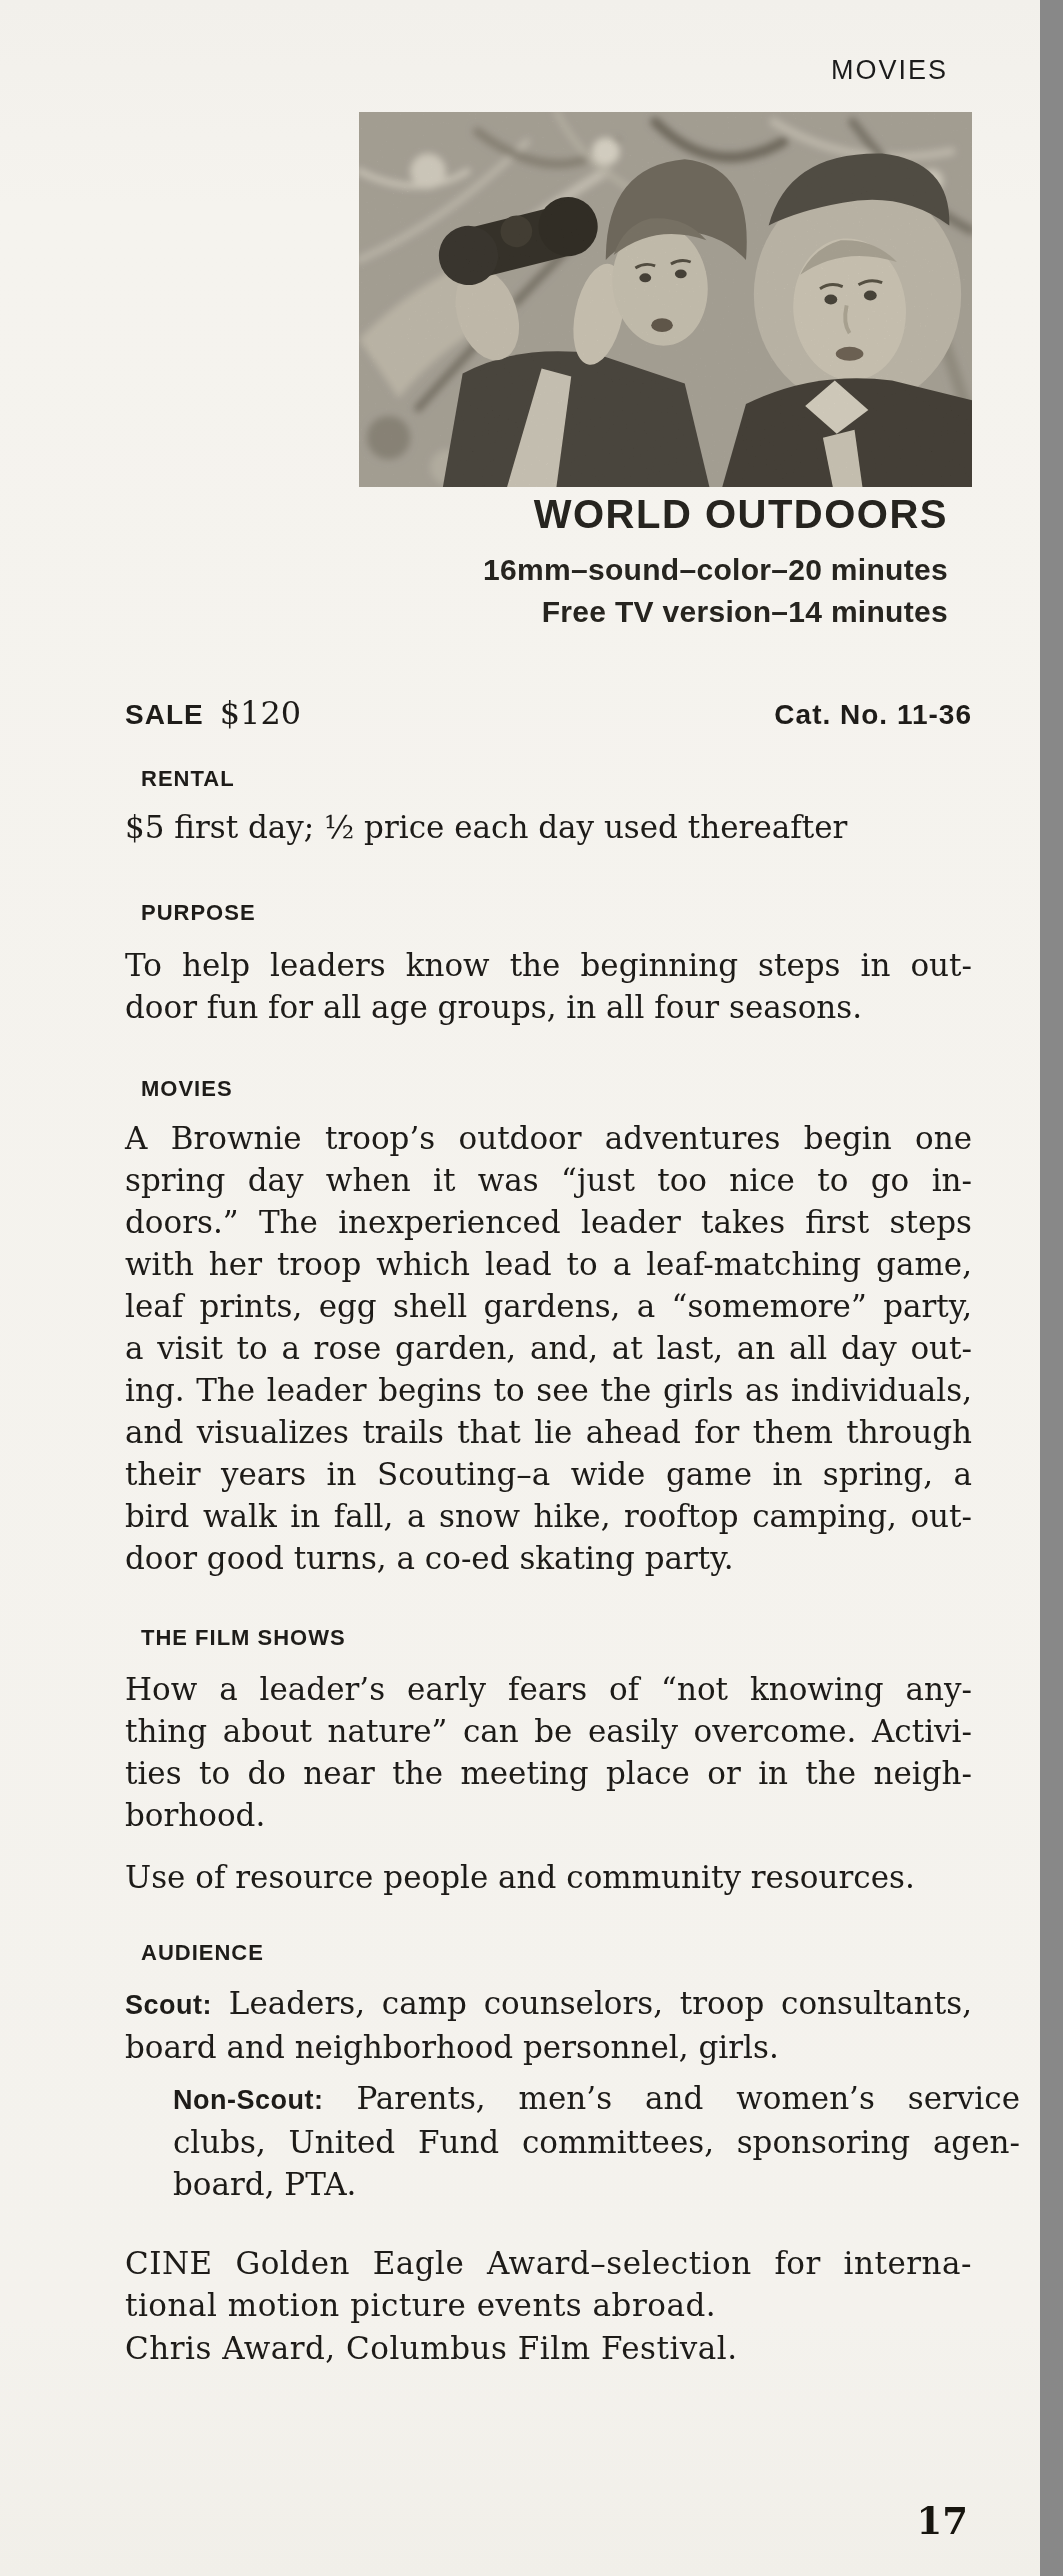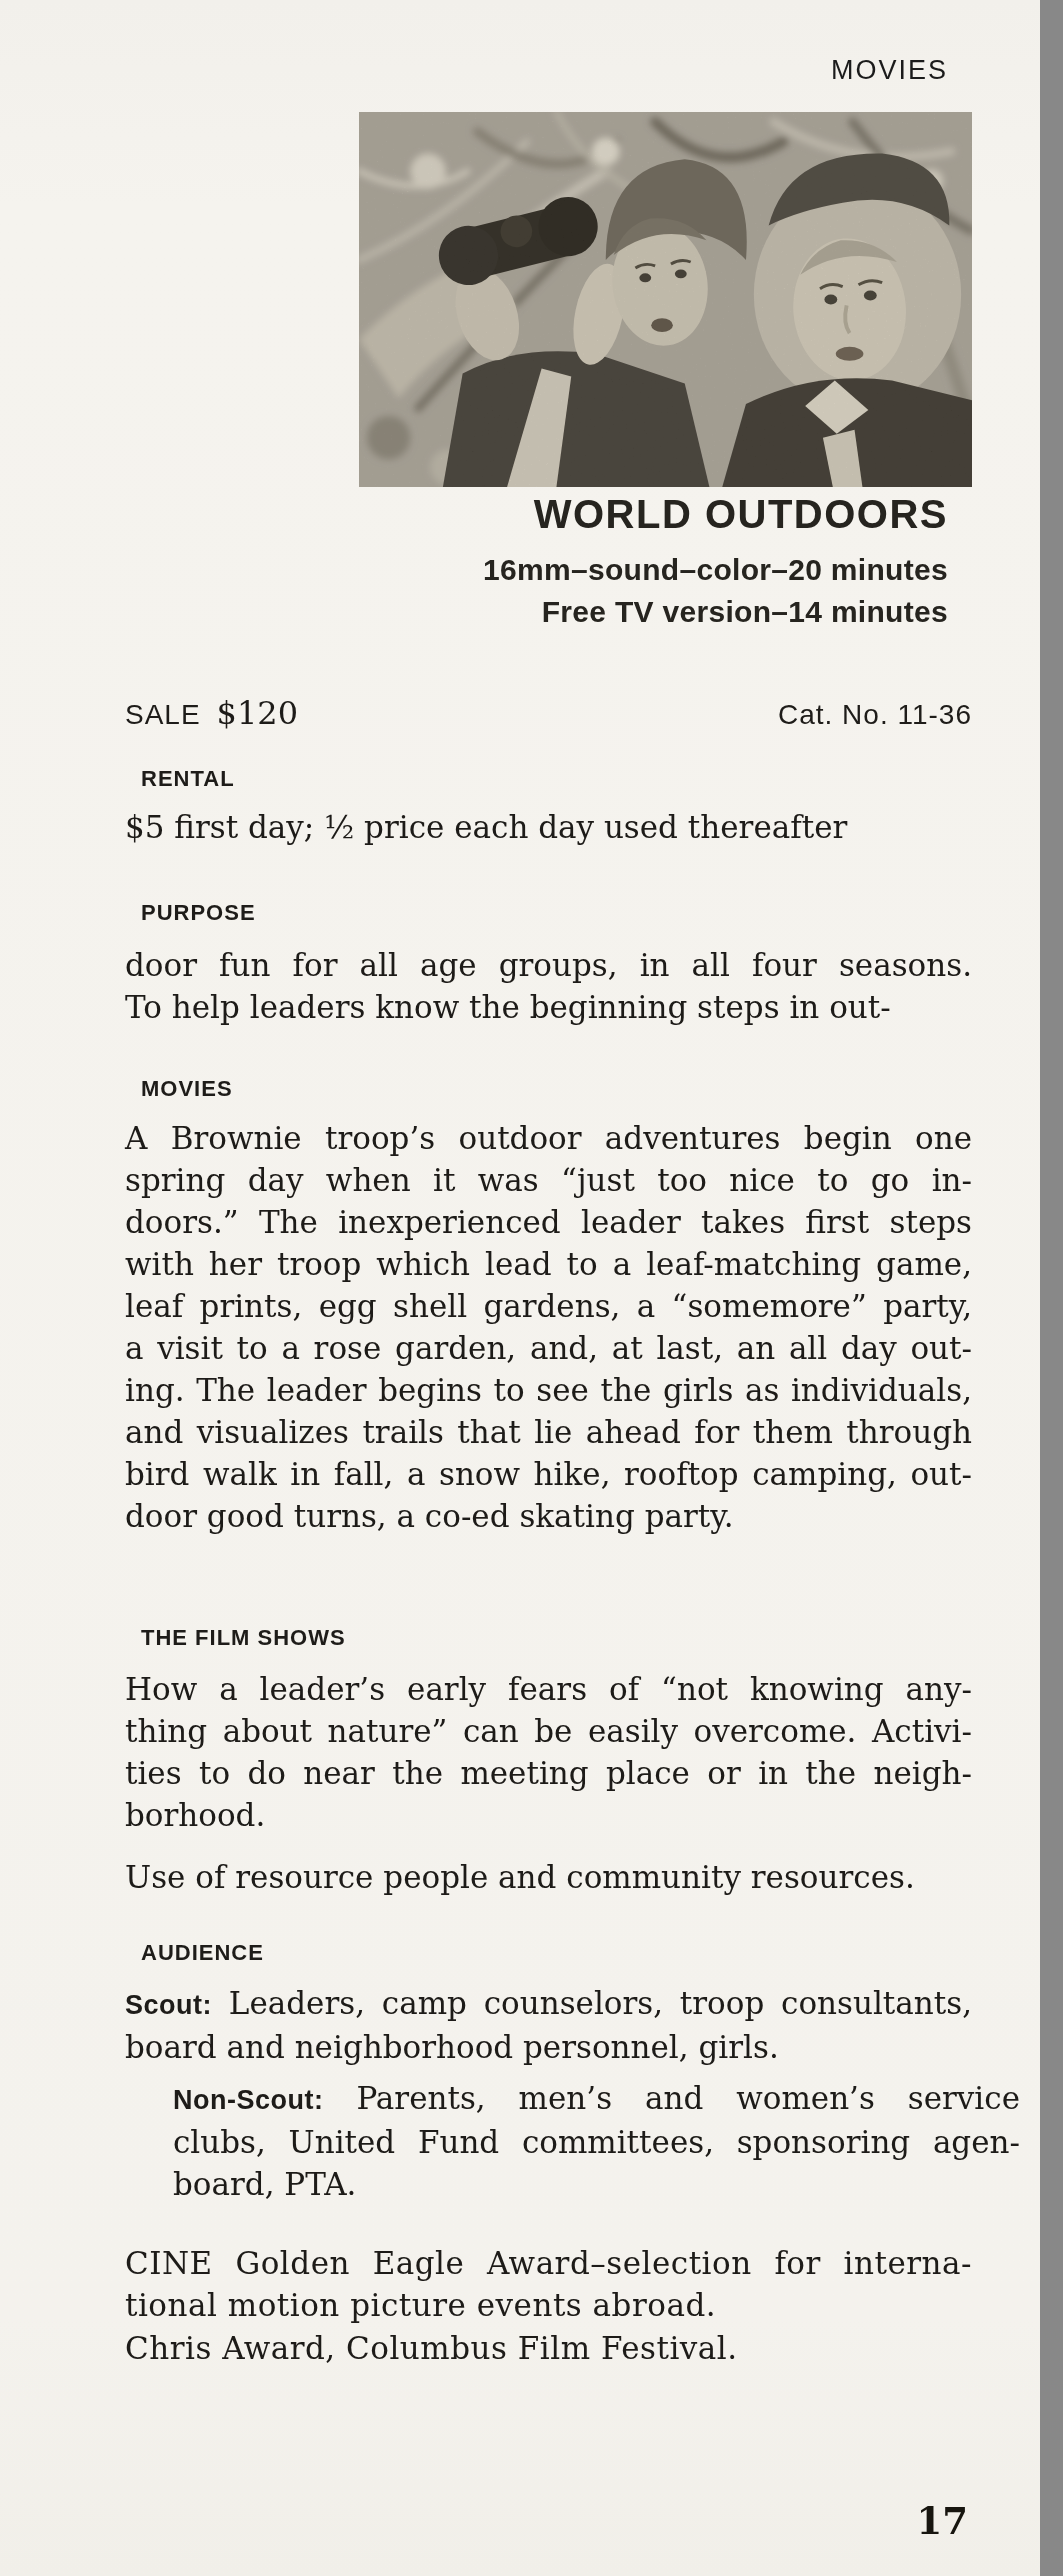--- a/index.html
+++ b/index.html
@@ -37,21 +37,21 @@
   }
   .spec-1 { top:553px; }
   .spec-2 { top:595px; }
 
   .sale-row {
     left:125px; top:694px; width:847px;
     display:flex; justify-content:space-between; align-items:baseline;
   }
   .sale-label, .cat-no {
     font-family:"Liberation Sans", sans-serif;
-    font-weight:normal; font-size:28px; letter-spacing:1px; color:#1e1c19;
+    font-weight:bold; font-size:28px; letter-spacing:1px; color:#1e1c19;
   }
   .sale-price { font-size:32px; margin-left:16px; color:#1d1b18; }
   .sale-left { display:flex; align-items:baseline; }
 
   .sec-heading {
     left:141px;
     font-family:"Liberation Sans", sans-serif;
     font-weight:bold; font-size:22px; letter-spacing:1px; color:#1e1c19;
   }
   .h-rental   { top:766px; }
@@ -180,34 +180,35 @@
     <span class="cat-no">Cat. No. 11-36</span>
   </div>
 
   <div class="abs sec-heading h-rental">RENTAL</div>
   <div class="abs para p-rental">
       <div class="line">$5 first day; ½ price each day used thereafter</div>
     </div>
 
   <div class="abs sec-heading h-purpose">PURPOSE</div>
   <div class="abs para p-purpose">
+      <div class="line">To help leaders know the beginning steps in out-</div>
       <div class="line">door fun for all age groups, in all four seasons.</div>
-      <div class="line">To help leaders know the beginning steps in out-</div>
     </div>
 
   <div class="abs sec-heading h-story">MOVIES</div>
   <div class="abs para p-story">
       <div class="line">A Brownie troop’s outdoor adventures begin one</div>
       <div class="line">spring day when it was “just too nice to go in-</div>
       <div class="line">doors.” The inexperienced leader takes first steps</div>
       <div class="line">with her troop which lead to a leaf-matching game,</div>
       <div class="line">leaf prints, egg shell gardens, a “somemore” party,</div>
       <div class="line">a visit to a rose garden, and, at last, an all day out-</div>
       <div class="line">ing. The leader begins to see the girls as individuals,</div>
       <div class="line">and visualizes trails that lie ahead for them through</div>
+      <div class="line">their years in Scouting–a wide game in spring, a</div>
       <div class="line">bird walk in fall, a snow hike, rooftop camping, out-</div>
       <div class="line">door good turns, a co-ed skating party.</div>
     </div>
 
   <div class="abs sec-heading h-filmshows">THE FILM SHOWS</div>
   <div class="abs para p-fs1">
       <div class="line">How a leader’s early fears of “not knowing any-</div>
       <div class="line">thing about nature” can be easily overcome. Activi-</div>
       <div class="line">ties to do near the meeting place or in the neigh-</div>
       <div class="line">borhood.</div>

